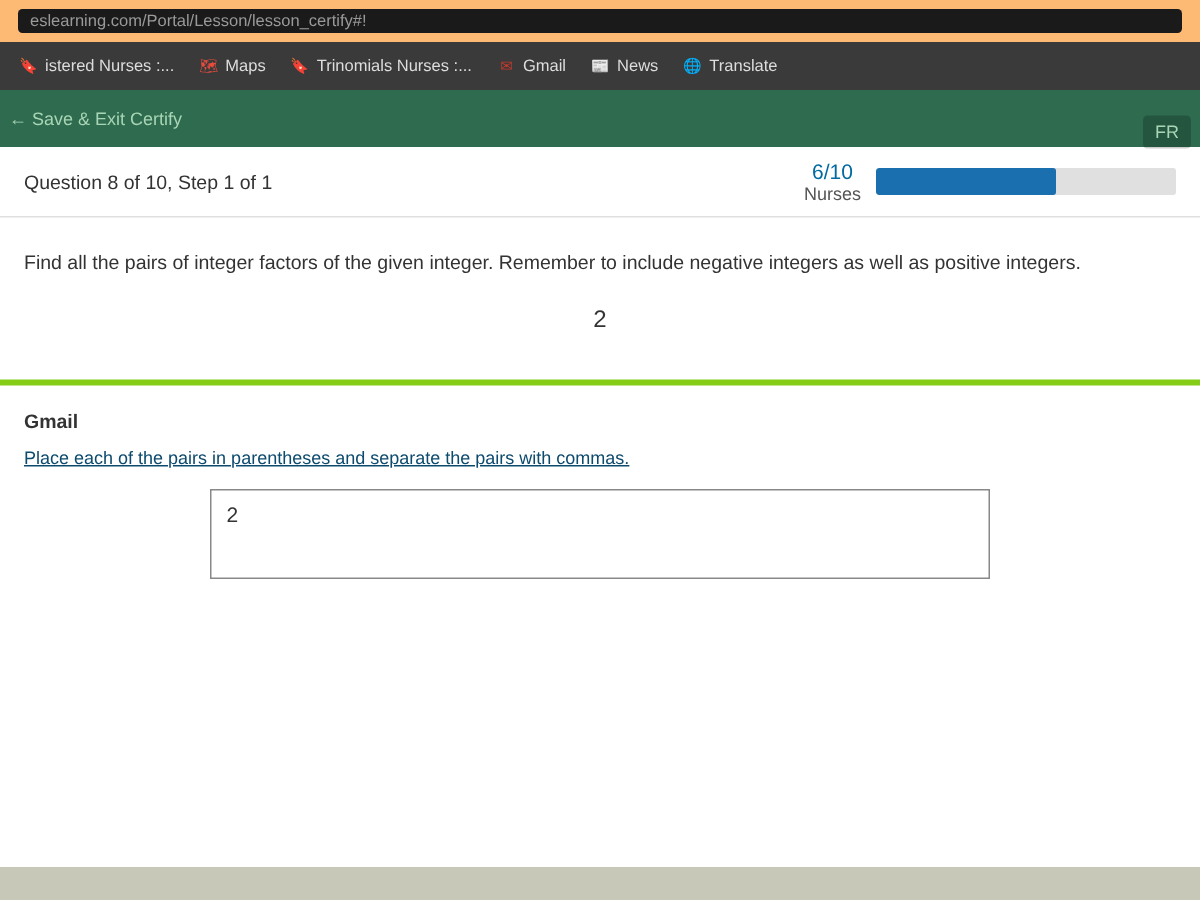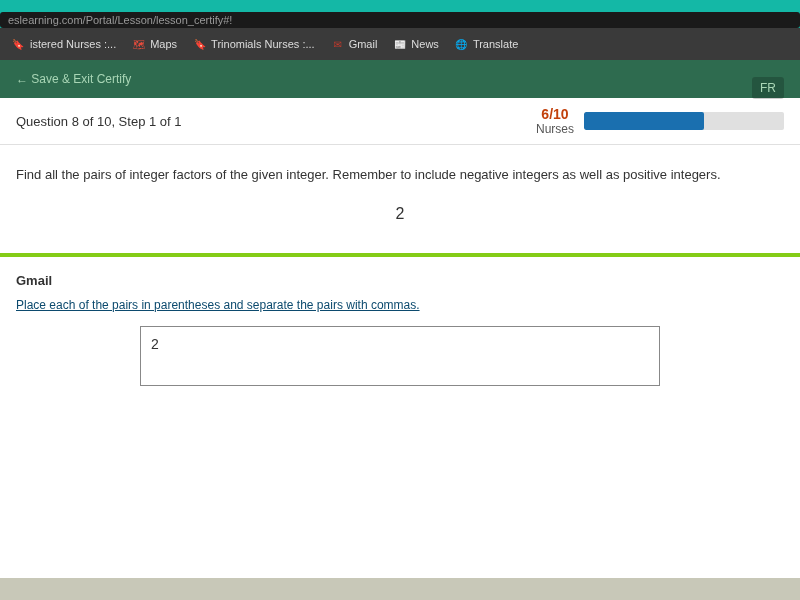--- a/index.html
+++ b/index.html
@@ -11,25 +11,25 @@
     body {
       width: 800px;
       height: 600px;
       font-family: Arial, sans-serif;
       background: #d0cfc8;
       overflow: hidden;
     }
 
     
     .browser-bar {
-      background: #14b8a6;
+      background: #fdba74;
       height: 28px;
       display: flex;
-      align-items: flex-end;
-      padding: 0 0;
+      align-items: center;
+      padding: 0 12px;
     }
 
     .url-bar {
       background: #1a1a1a;
       color: #ccc;
       font-size: 11px;
       padding: 2px 8px;
       border-radius: 3px;
       flex: 1;
     }
@@ -88,21 +88,21 @@
     .translate-icon {
       color: #4285f4;
     }
 
     
     .lesson-toolbar {
       background: #2e6b4f;
       height: 38px;
       display: flex;
       align-items: center;
-      padding: 0 16px;
+      padding: 0 6px;
       gap: 16px;
     }
 
     .save-exit-btn {
       color: #a8d5b5;
       font-size: 12px;
       cursor: pointer;
       display: flex;
       align-items: center;
       gap: 4px;
@@ -154,22 +154,22 @@
     }
 
     .score-text {
       font-size: 12px;
       color: #555;
       text-align: center;
     }
 
     .score-number {
       font-size: 14px;
-      font-weight: bold;
-      color: #c2410c;
+      font-weight: normal;
+      color: #0369a1;
     }
 
     .progress-bar-container {
       width: 200px;
       height: 18px;
       background: #e0e0e0;
       border-radius: 2px;
       overflow: hidden;
     }
 

